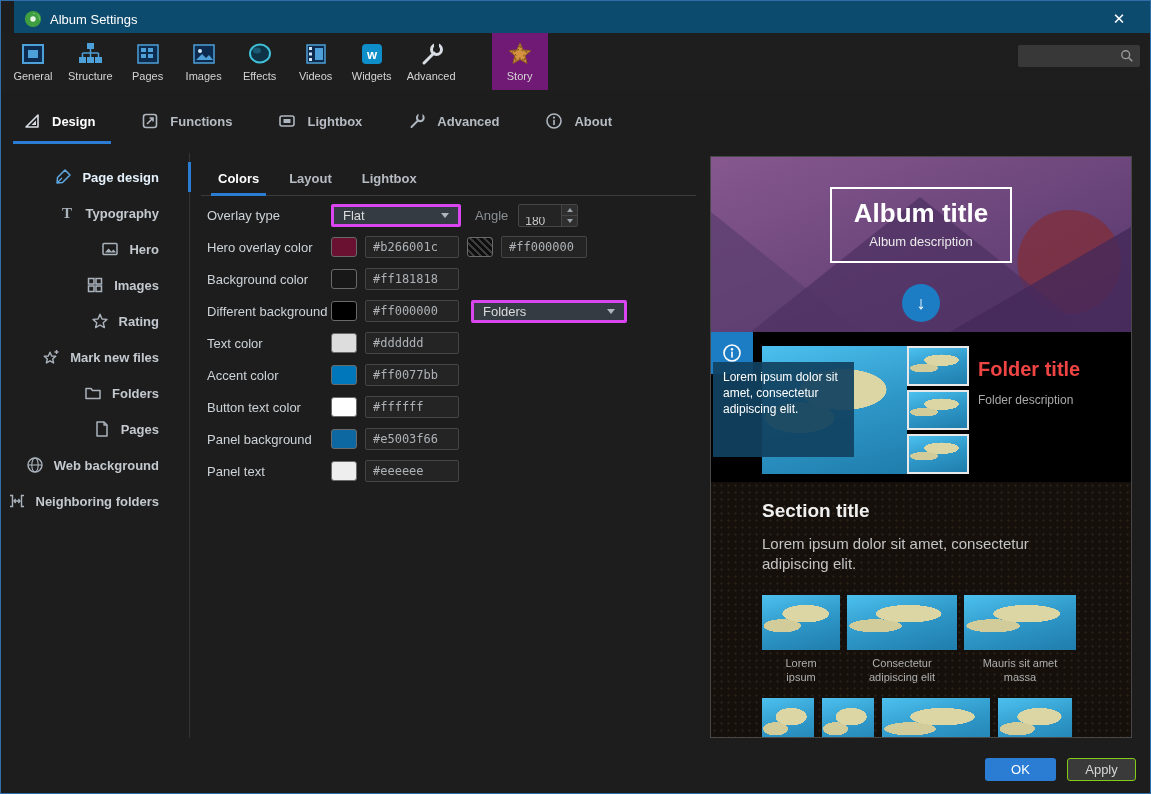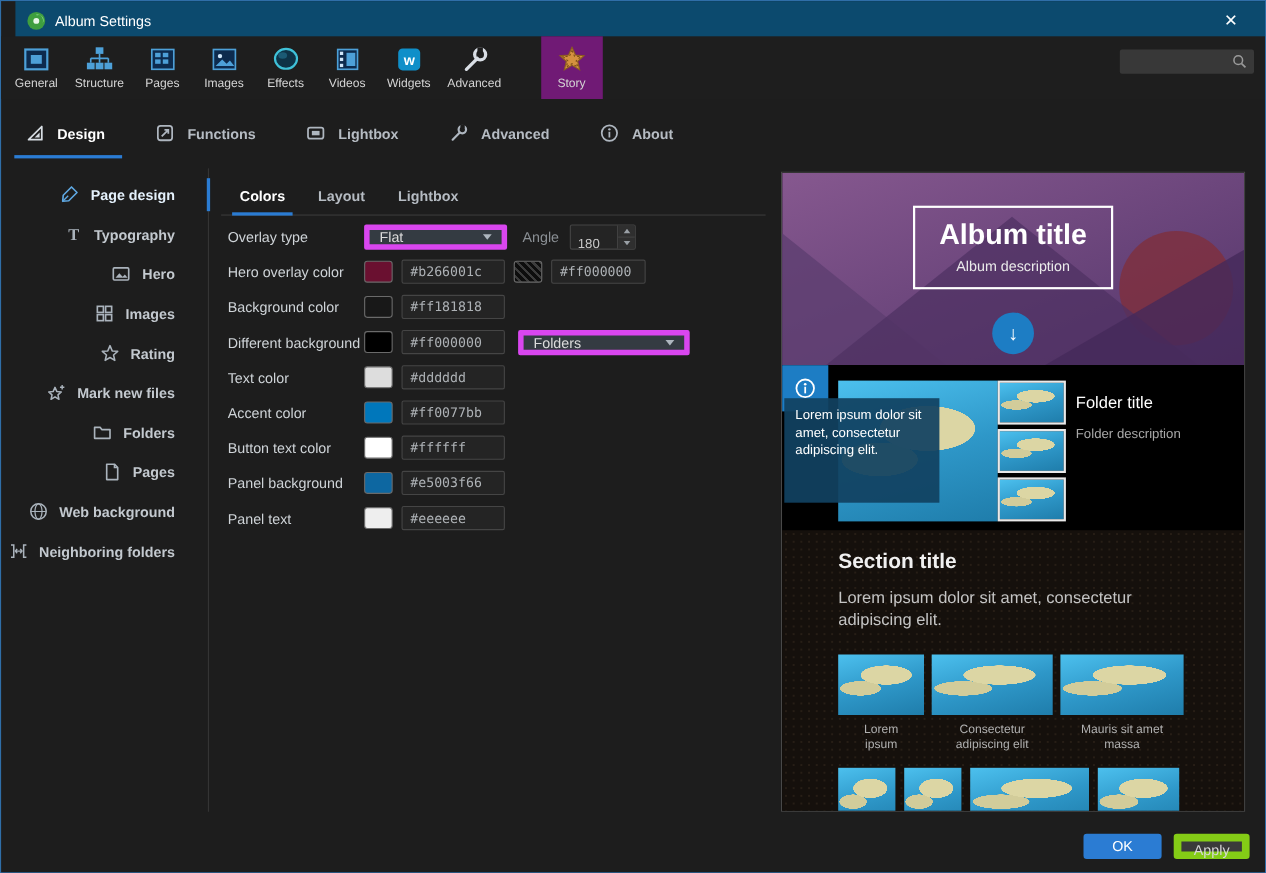--- a/index.html
+++ b/index.html
@@ -46,21 +46,21 @@
   
   .form { position:absolute; left:200px; top:198px; width:500px; }
   .frow { display:flex; align-items:center; height:32px; padding-left:6px; }
   .flabel { width:124px; font-size:13px; color:#ced3d7; flex:0 0 auto; }
   .fcontrols { display:flex; align-items:center; }
   .swatch { width:26px; height:20px; border:1px solid #6a6a6a; border-radius:3px; margin-right:8px; flex:0 0 auto; cursor:pointer; }
   .swatch.hatch { background:repeating-linear-gradient(45deg,#0d0d0d 0 3px,#3c3c3c 3px 5px); }
   .hexfield { width:94px; height:22px; background:#242424; border:1px solid #454545; border-radius:2px; color:#aeb2b6; font-family:"DejaVu Sans Mono", monospace; font-size:12px; padding:0 7px; outline:none; }
   .hexfield.narrow { width:86px; }
   .gap8 { width:8px; flex:0 0 auto; }
-  .dropdown { height:23px; background:#343b42; border:5px solid #d946ef; border-radius:2px; display:flex; align-items:center; justify-content:space-between; padding:0 9px; font-size:13px; color:#dcdcdc; cursor:pointer; }
+  .dropdown { height:23px; background:#343b42; border:3px solid #d946ef; border-radius:2px; display:flex; align-items:center; justify-content:space-between; padding:0 9px; font-size:13px; color:#dcdcdc; cursor:pointer; }
   .dd-flat { width:130px; }
   .dd-folders { width:156px; margin-left:12px; }
   .caret { width:0; height:0; border:4px solid transparent; border-top:5px solid #aeb6bf; margin-top:5px; }
   .angle-label { color:#8a8f94; margin:0 10px 0 14px; font-size:13px; }
   .spinwrap { display:flex; border:1px solid #454545; background:#242424; border-radius:2px; height:23px; }
   .spin-input { width:42px; border:none; outline:none; background:transparent; color:#c9c9c9; font-size:12px; padding:0 6px;margin-top:12px; }
   .spins { display:flex; flex-direction:column; border-left:1px solid #454545; }
   .spin-btn { width:15px; height:11px; background:#2f2f2f; display:flex; align-items:center; justify-content:center; cursor:pointer; }
   .spin-btn + .spin-btn { border-top:1px solid #454545; }
   .tri-up { width:0; height:0; border:3px solid transparent; border-bottom:4px solid #9aa0a6; margin-top:-3px; }
@@ -81,40 +81,40 @@
   .mosaic { position:absolute; left:51px; top:14px; width:207px; height:128px; display:flex; }
   .mosaic-main { width:145px; height:128px; }
   .mosaic-col { width:62px; display:flex; flex-direction:column; justify-content:space-between; }
   .mosaic-col .cell { height:40px; border:2px solid #e9e9e9; }
   .simg { background:
       radial-gradient(ellipse 30% 16% at 56% 34%, #dcd6a4 99%, transparent 100%),
       radial-gradient(ellipse 24% 12% at 26% 56%, #d2cc9a 99%, transparent 100%),
       linear-gradient(165deg,#4cc0ee 0%, #2e97c8 52%, #1f7dab 100%); }
   .folder-overlay { position:absolute; left:2px; top:30px; width:141px; height:95px; background:rgba(17,66,97,0.93); color:#fff; font-size:12px; line-height:1.32; padding:8px 10px; z-index:2; }
   .folder-text { position:absolute; left:267px; top:26px; }
-  .folder-title { font-size:15px; font-weight:normal; color:#ffffff; }
+  .folder-title { font-size:20px; font-weight:bold; color:#ef4444; }
   .folder-desc { font-size:12px; color:#a8a8a8; margin-top:12px; }
 
   .section { position:relative; width:100%; height:257px; background-color:#15100c;
       background-image:radial-gradient(circle, #271e16 1px, transparent 1.3px); background-size:7px 7px;
       padding:18px 16px 0 51px; }
   .section-title { font-size:19px; font-weight:bold; color:#f0f0f0; }
   .section-text { margin-top:12px; font-size:15px; color:#c4c4c4; line-height:1.35; width:312px; }
   .thumbrow { display:flex; gap:7px; margin-top:20px; }
   .thumbrow2 { display:flex; gap:8px; margin-top:14px; }
   .thumb { display:flex; flex-direction:column; align-items:center; }
   .thumb .timg { height:55px; width:100%; }
   .t1 { width:78px; } .t2 { width:110px; } .t3 { width:112px; }
   .tcap { margin-top:6px; font-size:11px; color:#b0b0b0; text-align:center; line-height:1.3; }
   .t1 .tcap { width:60px; } .t2 .tcap { width:92px; } .t3 .tcap { width:92px; }
   .r1 { width:52px; height:55px; } .r2 { width:52px; height:55px; } .r3 { width:108px; height:55px; } .r4 { width:74px; height:55px; }
 
   
   .btn-ok { position:absolute; left:984px; top:757px; width:71px; height:23px; background:#2b7cd3; color:#fff; border:none; border-radius:3px; font-size:13px; font-family:"Liberation Sans", sans-serif; cursor:pointer; }
-  .btn-apply { position:absolute; left:1066px; top:757px; width:69px; height:23px; background:#3a3a3a; color:#d6d6d6; border:7px solid #84cc16; border-radius:3px; font-size:13px; font-family:"Liberation Sans", sans-serif; cursor:pointer; }
+  .btn-apply { position:absolute; left:1066px; top:757px; width:69px; height:23px; background:#3a3a3a; color:#d6d6d6; border:1px solid #84cc16; border-radius:3px; font-size:13px; font-family:"Liberation Sans", sans-serif; cursor:pointer; }
 </style>
 </head>
 <body>
 
 <div class="window">
 
   <div class="titlebar">
     <svg class="logo" viewBox="0 0 20 20">
       <circle cx="10" cy="10" r="9" fill="#3f9e3f"></circle>
       <path d="M10 3 a7 7 0 0 1 6.5 9 a5 5 0 0 0-6-7.5 Z" fill="#7fd37f"></path>

